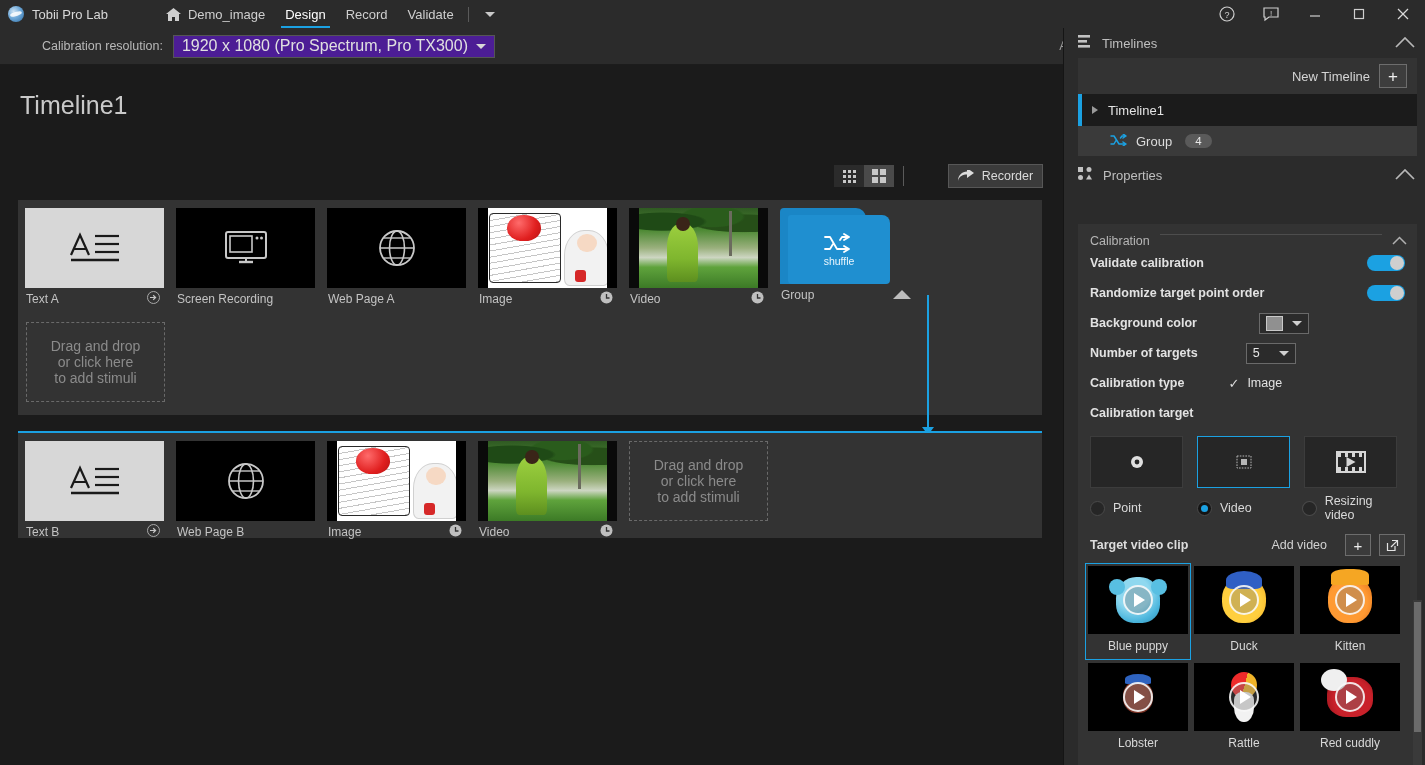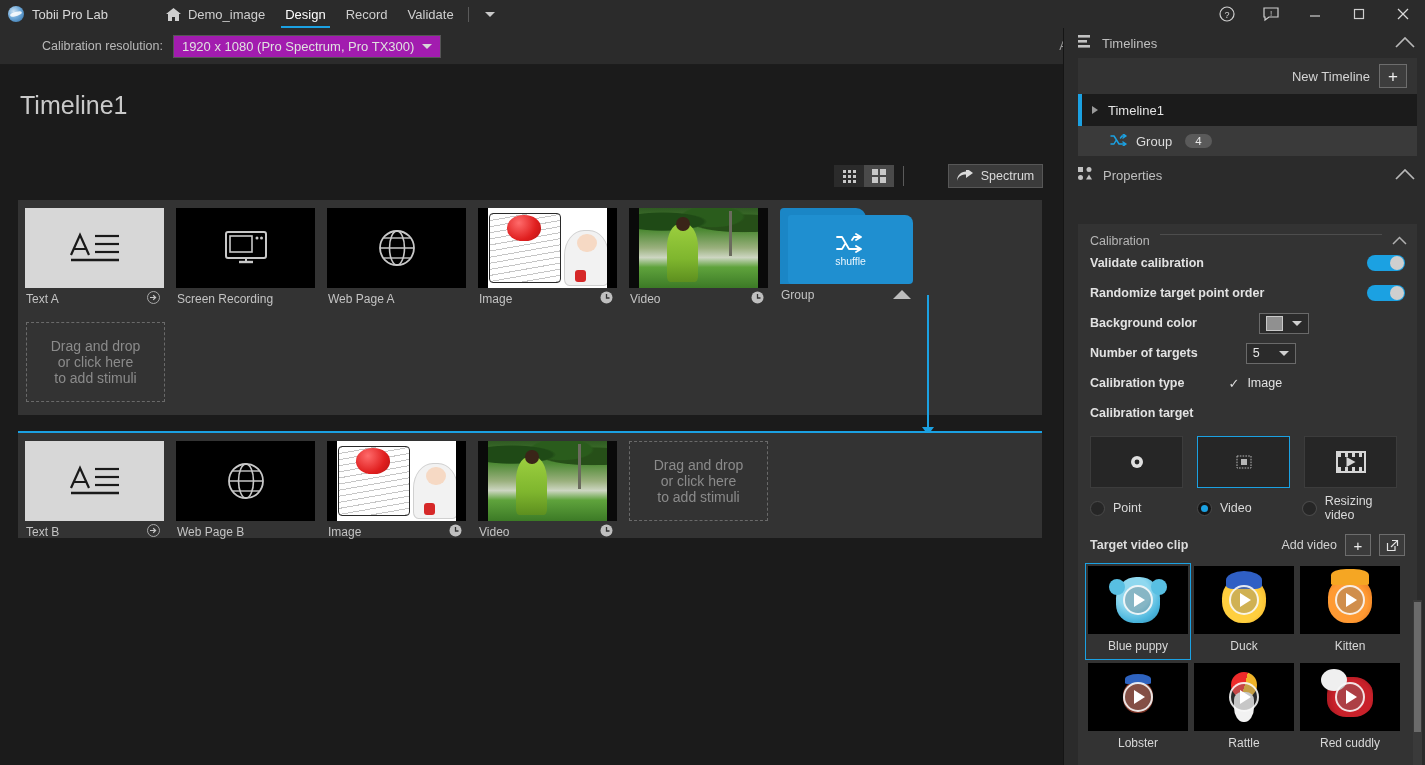--- a/index.html
+++ b/index.html
@@ -56,22 +56,22 @@
   .winbtn svg { display: block; }
 
   
   #toolbar {
     position: absolute; left: 0; top: 28px; width: 1425px; height: 37px;
     background: #2b2b2b; border-bottom: 1px solid #1c1c1c;
     display: flex; align-items: center;
   }
   #res-label { font-size: 12.5px; color: #b9b9b9; margin-left: 42px; margin-right: 10px; }
   #res-select {
-    height: 23px; min-width: 228px; background: #a21caf; border: 1px solid #555;
-    display: flex; align-items: center; padding: 0 8px; font-size: 13px; color: #e0e0e0;
+    height: 23px; min-width: 228px; background: #4c1d95; border: 1px solid #555;
+    display: flex; align-items: center; padding: 0 8px; font-size: 16px; color: #e0e0e0;
     gap: 8px;
   }
   #res-select .caret-down { border-top-color: #d8d8d8; margin-left: auto; }
   #add-group { margin-left: auto; display: flex; align-items: center; gap: 9px; margin-right: 50px; }
   #add-label { font-size: 12.5px; color: #9a9a9a; margin-right: 2px; }
   .tool-btn {
     width: 36px; height: 25px; background: #3b3b3b; border: 1px solid #585858;
     display: flex; align-items: center; justify-content: center; color: #dcdcdc;
   }
   .tool-divider { width: 1px; height: 22px; background: #565656; margin: 0 4px; }
@@ -197,21 +197,21 @@
   }
 
   .dropzone {
     width: 139px; height: 80px; border: 1px dashed #6a6a6a;
     display: flex; flex-direction: column; align-items: center; justify-content: center;
     font-size: 14px; color: #8b8b8b; line-height: 16px; text-align: center;
   }
 
   
   .folder {
-    width: 133px; height: 76px; position: relative;
+    width: 110px; height: 76px; position: relative;
   }
   .folder .back {
     position: absolute; left: 0; top: 0; width: 86px; height: 76px;
     background: #1a86c6; border-radius: 4px 10px 0 0;
   }
   .folder .front {
     position: absolute; left: 8px; top: 7px; right: 0; bottom: 0;
     background: #1f8fd0; border-radius: 3px 8px 4px 4px;
     display: flex; flex-direction: column; align-items: center; justify-content: center; gap: 2px;
   }
@@ -307,21 +307,21 @@
   .radio {
     width: 15px; height: 15px; border-radius: 50%; background: #262626; border: 1px solid #4a4a4a;
     display: flex; align-items: center; justify-content: center;
   }
   .radio.on { background: #141414; }
   .radio.on::after { content: ""; width: 7px; height: 7px; border-radius: 50%; background: #1ba1e2; }
   #clip-head {
     display: flex; align-items: center; padding: 12px 12px 0 12px; font-size: 12.5px; color: #dcdcdc; text-align: right;
   }
   #clip-head .lbl { font-weight: bold; }
-  #clip-head .addlbl { margin-left: auto; color: #d2d2d2; font-weight: normal; }
+  #clip-head .addlbl { margin-left: auto; margin-right: 10px; color: #d2d2d2; font-weight: normal; }
   .sqbtn {
     width: 26px; height: 22px; background: #3b3b3b; border: 1px solid #6d6d6d;
     display: flex; align-items: center; justify-content: center; color: #eee; font-size: 15px;
     margin-left: 8px;
   }
   #clips {
     display: flex; flex-wrap: wrap; gap: 2px 2px; padding: 8px 6px 0 8px; position: relative;
   }
   .clip { width: 104px; }
   .clip.sel { outline: 1px solid #1ba1e2; }
@@ -531,21 +531,21 @@
           <i></i>
         </span>
     </div>
     <div id="vt-sep"></div>
   </div>
 
   <div id="recorder-btn">
     <svg width="17" height="12" viewBox="0 0 17 12">
         <path d="M0 11c1-5 5-6.5 9-6.5V8l7-5-7-5v3.4C4 1.7 0 5 0 11z" fill="#dcdcdc"></path>
       </svg>
-    <span>Spectrum</span>
+    <span>Recorder</span>
   </div>
 
   <div class="strip" id="strip1">
     <div class="tiles">
 
 
       <div class="tile">
         <div class="thumb textthumb">
           <svg width="52" height="36" viewBox="0 0 52 36">
               <path d="M2 25L11 5l9 20" fill="none" stroke="#1a1a1a" stroke-width="2.2"></path>

